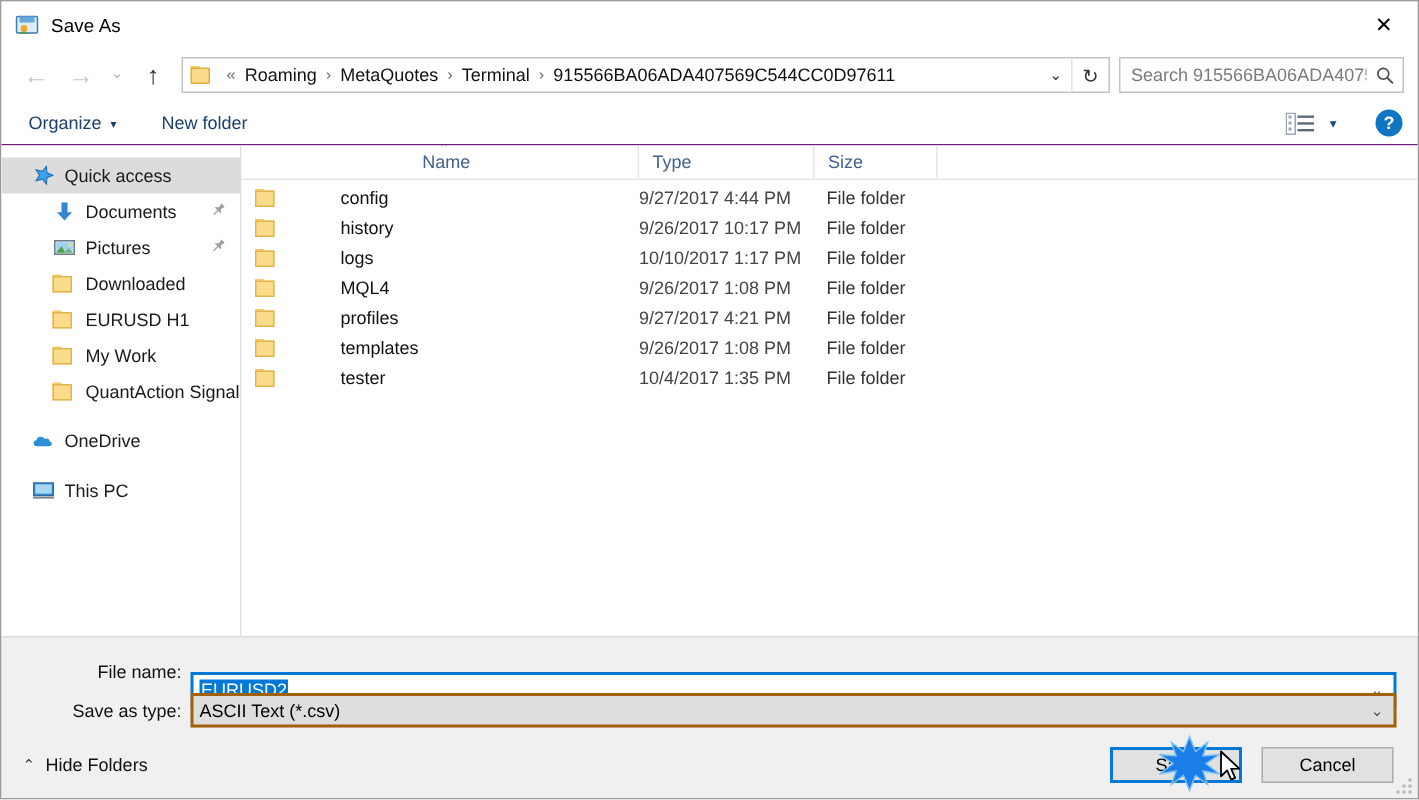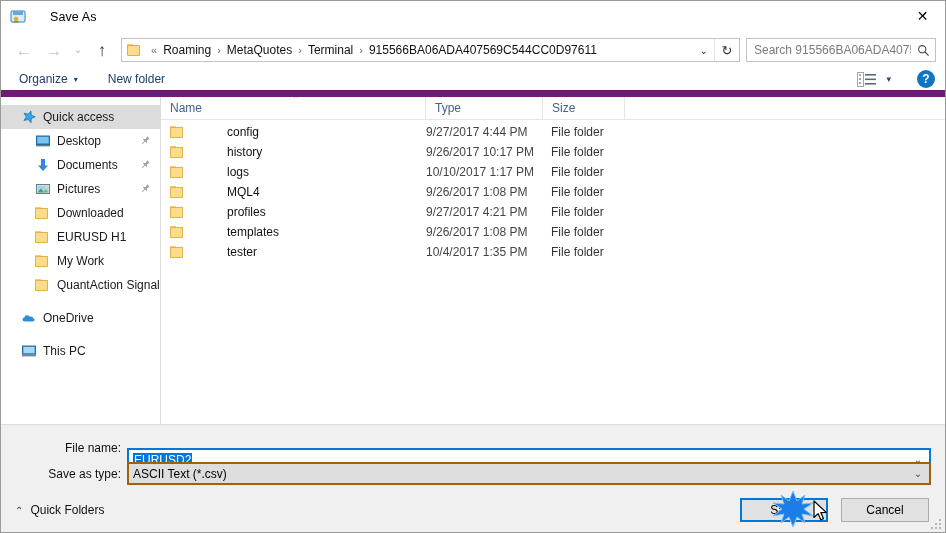--- a/index.html
+++ b/index.html
@@ -37,21 +37,21 @@
     flex: 0 0 auto;
     position: relative;
   }
   .titlebar-icon {
     width: 16px; height: 16px;
     margin-left: 9px;
     position: relative;
     flex: 0 0 auto;
   }
   .title-text {
-    margin-left: 24px;
+    margin-left: 8px;
     font-size: 12.5px;
     color: #000;
     letter-spacing: .1px;
   }
   .close-btn {
     position: absolute;
     right: 0; top: 0;
     width: 45px; height: 30px;
     display: flex; align-items: center; justify-content: center;
     font-size: 14px;
@@ -164,21 +164,21 @@
     display: flex; align-items: center; justify-content: center;
     flex: 0 0 auto;
   }
 
   
   .toolbar {
     height: 29px;
     background: #ffffff;
     display: flex;
     align-items: center;
-    border-bottom: 7px solid #701a75;
+    border-bottom: 1px solid #701a75;
     box-sizing: border-box;
     flex: 0 0 auto;
     padding: 0 10px 0 14px;
   }
   .tb-item {
     font-size: 12px;
     color: #1c3f6e;
     display: flex;
     align-items: center;
     height: 22px;
@@ -304,21 +304,21 @@
     color: #43618c;
     height: 22px;
     display: flex;
     align-items: center;
     padding-left: 9px;
     box-sizing: border-box;
     border-right: 1px solid #e5e5e5;
     white-space: nowrap;
     position: relative;
   }
-  .col-name { width: 265px; flex: 0 0 265px; }
+  .col-name { width: 265px; flex: 0 0 265px; justify-content: center; }
   .col-date { width: 118px; flex: 0 0 118px; }
   .col-type { width: 117px; flex: 0 0 117px; }
   .col-size { width: 82px; flex: 0 0 82px; }
   .sort-caret {
     position: absolute;
     left: 131px;
     top: -3px;
     font-size: 9px;
     color: #5b7ca8;
   }
@@ -564,36 +564,20 @@
 
       <div class="side-item lvl0 selected">
         <span class="sicon">
           <svg width="16" height="16" viewBox="0 0 16 16">
             <path d="M8 1.6 L9.6 5.6 L13.9 5.9 L10.6 8.7 L11.7 12.9 L8 10.6 L4.3 12.9 L5.4 8.7 L2.1 5.9 L6.4 5.6 Z" fill="#3da2e8" stroke="#1b6fb5" stroke-width="0.7" transform="rotate(18 8 8)"></path>
           </svg>
         </span>
         <span class="slabel">Quick access</span>
       </div>
 
-      <div class="side-item lvl1">
-        <span class="sicon">
-          <svg width="16" height="16" viewBox="0 0 16 16">
-            <rect x="1.5" y="3" width="13" height="8.5" fill="#3a9ae0" stroke="#1f6ba8" stroke-width="1"></rect>
-            <rect x="2.5" y="4" width="11" height="6" fill="#7dc4f2"></rect>
-            <rect x="1" y="12" width="14" height="1.4" fill="#6e7a86"></rect>
-          </svg>
-        </span>
-        <span class="slabel">Desktop</span>
-        <span class="pin">
-          <svg width="11" height="11" viewBox="0 0 11 11">
-              <path d="M4 1 L7 1 L6.4 4 L8.6 6 L2.4 6 L4.6 4 Z" fill="#9aa0a6"></path>
-              <rect x="5.1" y="6" width="0.9" height="4" fill="#9aa0a6"></rect>
-            </svg>
-        </span>
-      </div>
 
       <div class="side-item lvl1">
         <span class="sicon">
           <svg width="16" height="16" viewBox="0 0 16 16">
             <rect x="6" y="2" width="4" height="7" fill="#2f86d4"></rect>
             <path d="M3 8.5 L13 8.5 L8 14 Z" fill="#2f86d4"></path>
           </svg>
         </span>
         <span class="slabel">Documents</span>
         <span class="pin">
@@ -797,21 +781,21 @@
       <div class="combo combo-select">
         <div class="val">ASCII Text (*.csv)</div>
         <div class="arrow">⌄</div>
       </div>
     </div>
   </div>
 
   <div class="footer">
     <div class="hide-folders">
       <span class="hide-caret">⌃</span>
-      <span>Quick Folders</span>
+      <span>Hide Folders</span>
     </div>
     <div class="btns">
       <div class="btn btn-default">Save</div>
       <div class="btn">Cancel</div>
     </div>
     <div class="resize-grip">
       <i style="right:0;bottom:0"></i>
         <i style="right:4px;bottom:0"></i>
         <i style="right:8px;bottom:0"></i>
       <i style="right:0;bottom:4px"></i>

